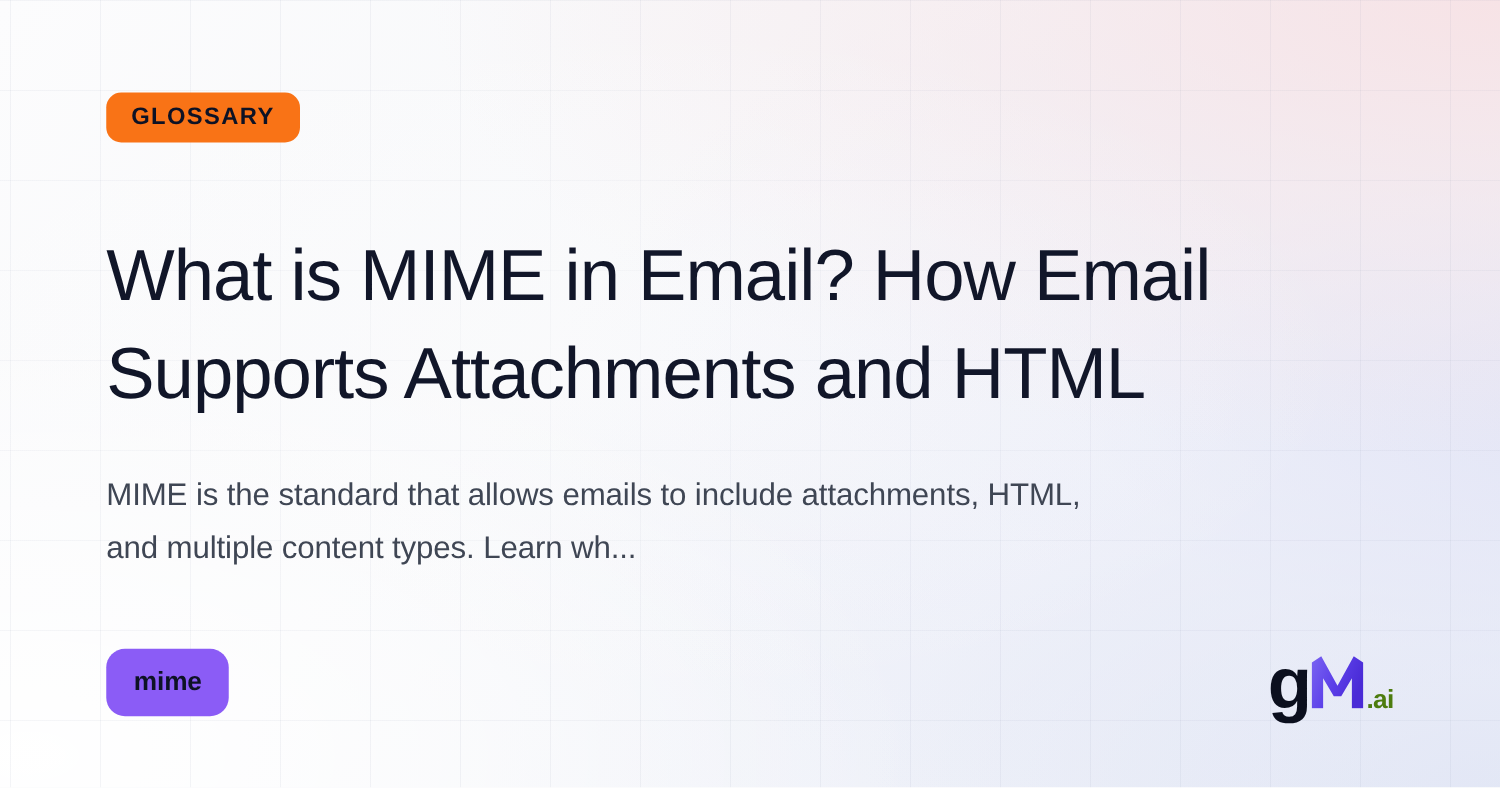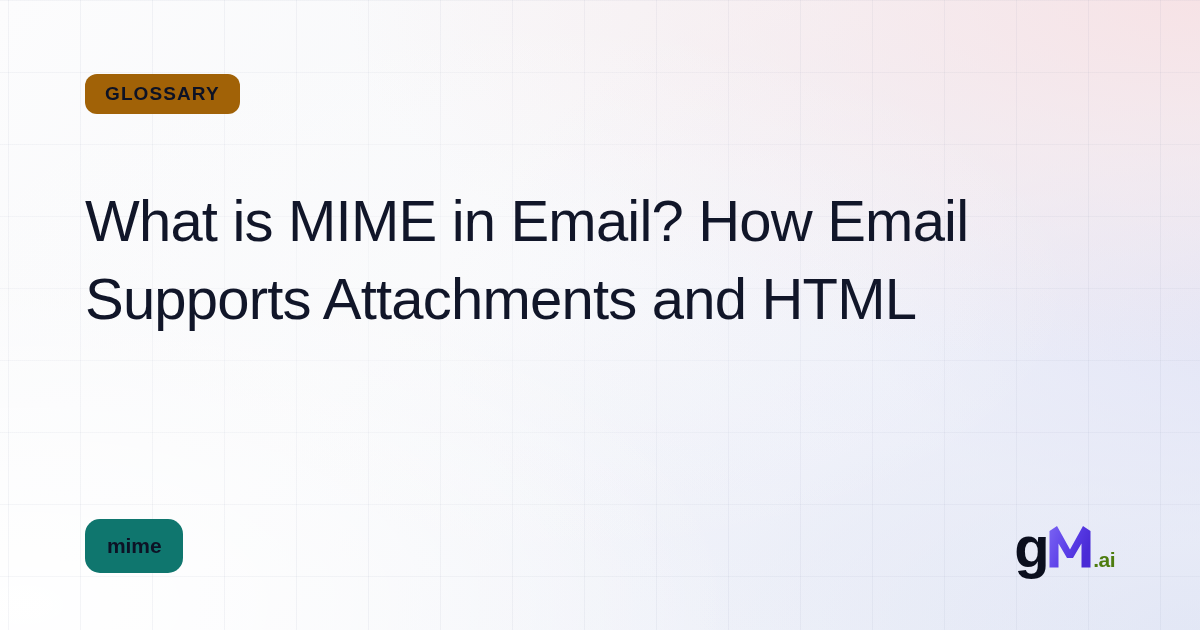--- a/index.html
+++ b/index.html
@@ -66,21 +66,21 @@
   .badge-glossary {
     position: absolute;
     left: 0;
     top: 74px;
     display: inline-flex;
     align-items: center;
     justify-content: center;
     height: 40px;
     padding: 0 20px;
     border-radius: 12px;
-    background: #a16207;
+    background: #f97316;
     color: #0d1225;
     font-size: 19px;
     font-weight: bold;
     letter-spacing: 1.1px;
     white-space: nowrap;
   }
 
   .headline {
     position: absolute;
     left: 0;
@@ -110,21 +110,21 @@
   .badge-tag {
     position: absolute;
     left: 0;
     top: 519px;
     display: inline-flex;
     align-items: center;
     justify-content: center;
     height: 54px;
     padding: 0 22px;
     border-radius: 15px;
-    background: #0f766e;
+    background: #8b5cf6;
     color: #0d1225;
     font-size: 21px;
     font-weight: bold;
     letter-spacing: -0.1px;
     white-space: nowrap;
   }
 
   
   .logo {
     position: absolute;
@@ -176,20 +176,21 @@
   <div class="bg-wash-left"></div>
   <div class="bg-grid"></div>
   <div class="bg-grid-fade"></div>
 
   <div class="content">
 
     <div class="badge-glossary">GLOSSARY</div>
 
     <h1 class="headline">What is MIME in Email? How Email Supports Attachments and HTML</h1>
 
+    <p class="subtitle">MIME is the standard that allows emails to include attachments, HTML, and multiple content types. Learn wh...</p>
 
     <div class="badge-tag">mime</div>
 
     <div class="logo">
       <span class="logo-wordmark">
         <span class="logo-g">g</span>
         <span class="logo-m">
           <svg width="44" height="43" viewBox="0 0 44 43" xmlns="http://www.w3.org/2000/svg">
             <defs>
               <linearGradient id="mgrad" x1="0" y1="0" x2="1" y2="0.4">

